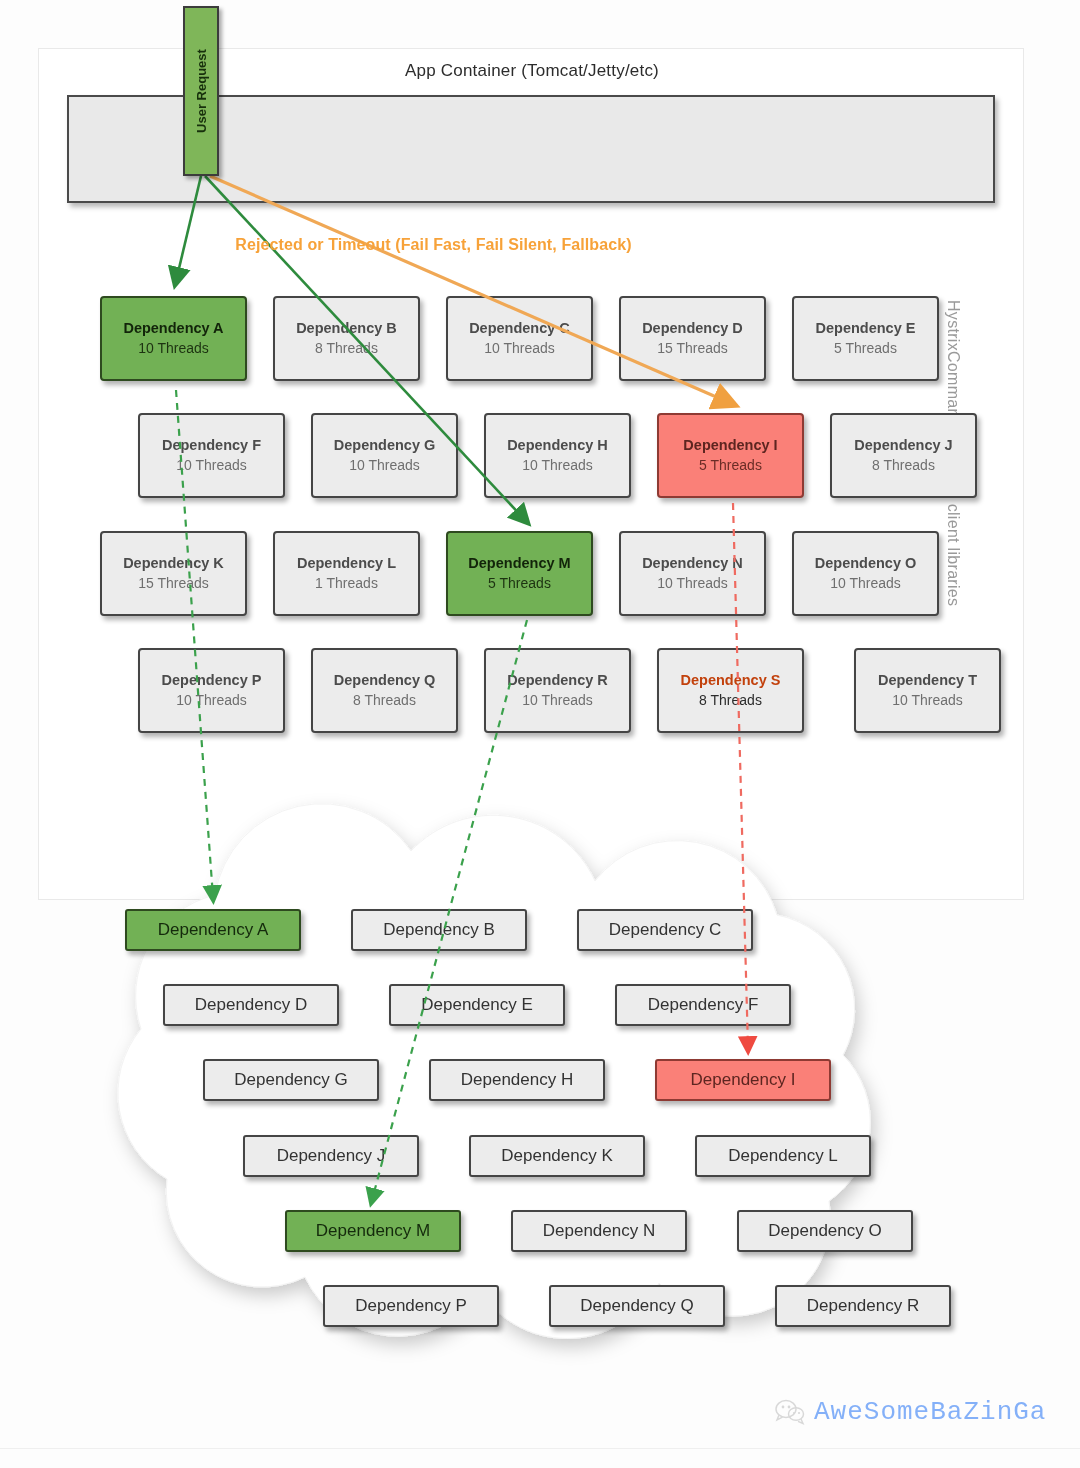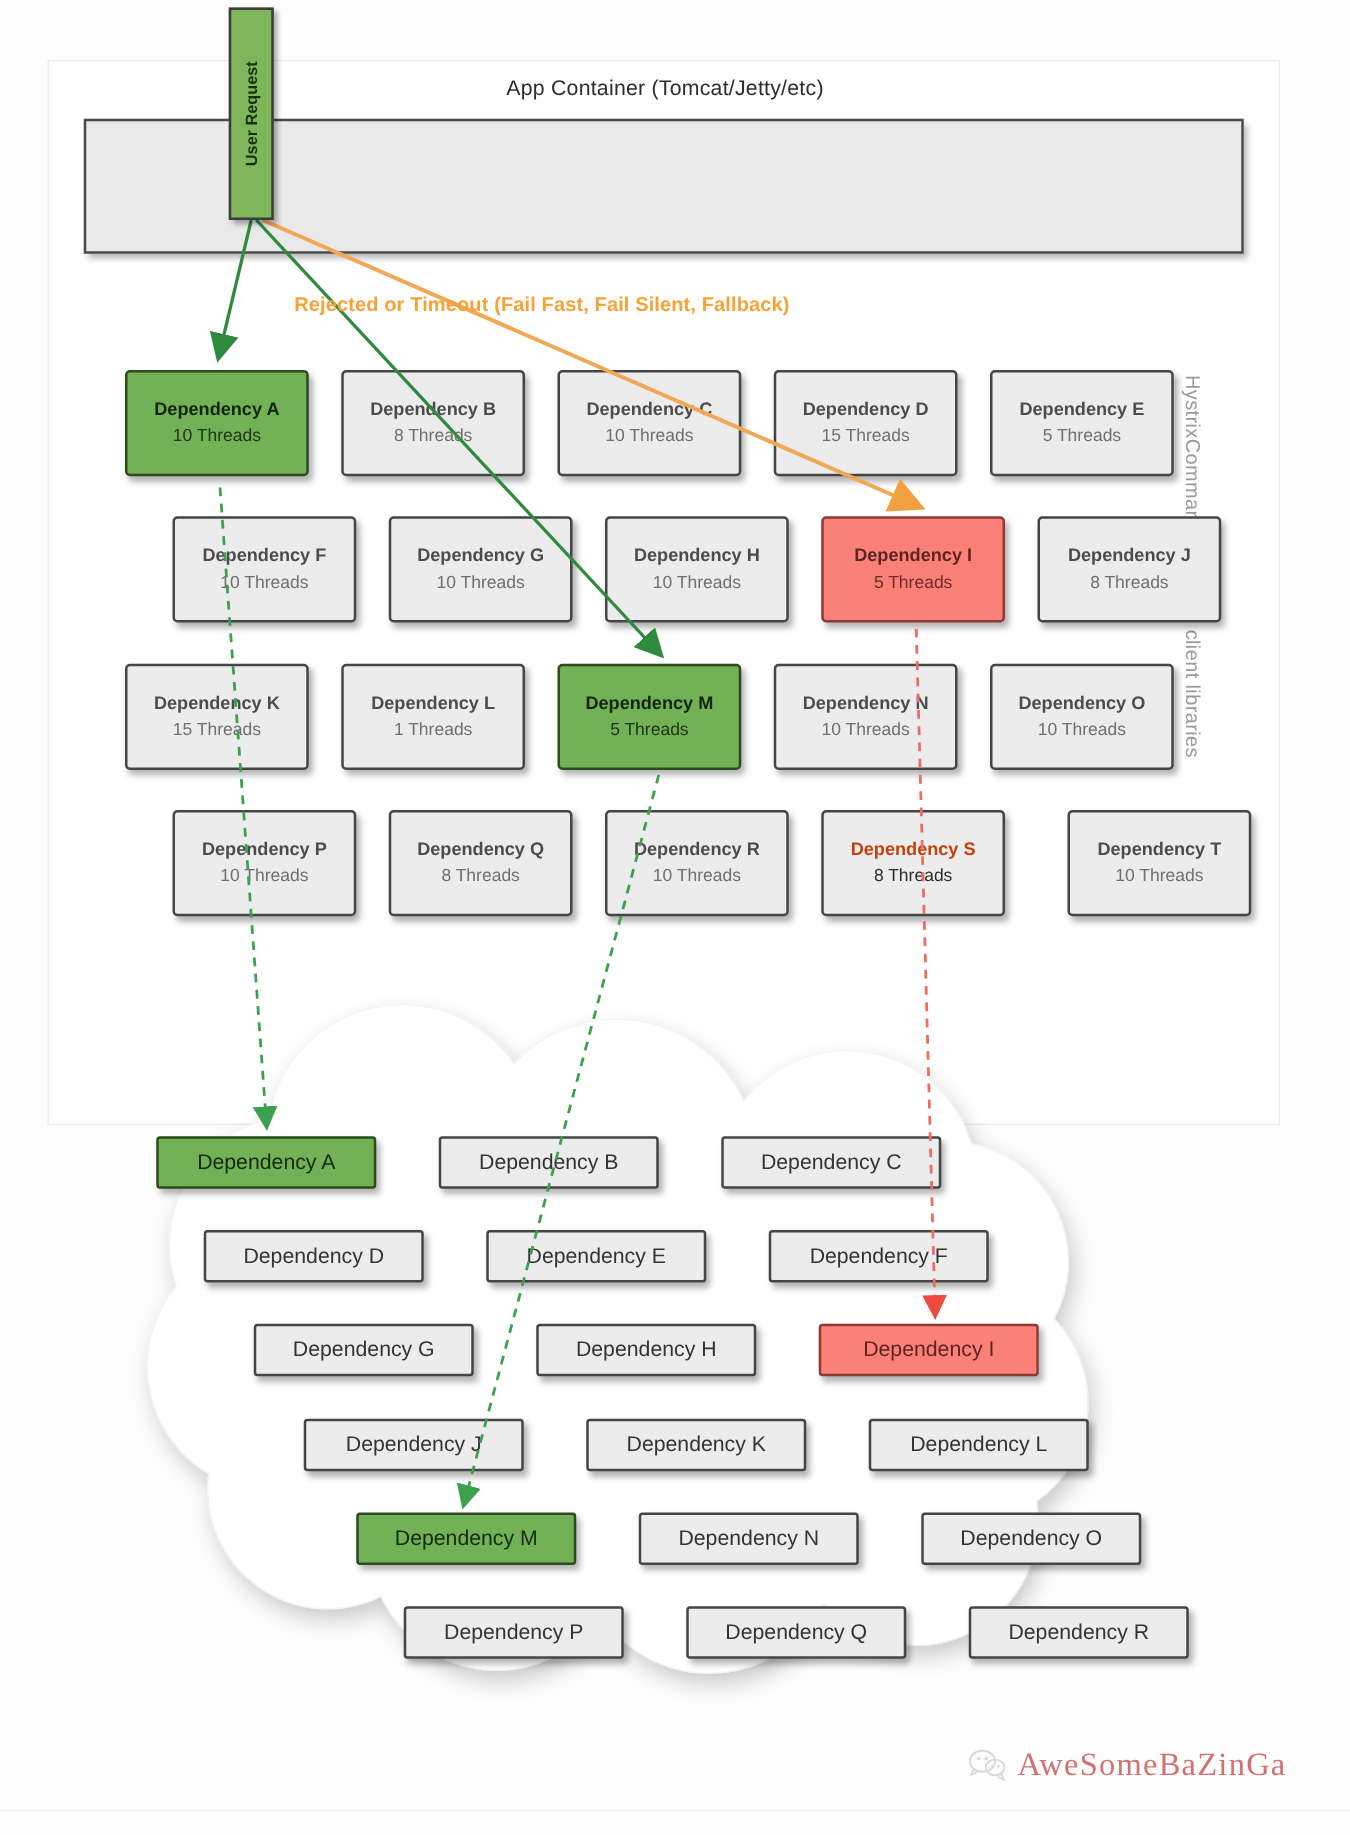--- a/index.html
+++ b/index.html
@@ -86,22 +86,22 @@
 
   
   .arrows{position:absolute;inset:0;z-index:15;pointer-events:none;}
 
   
   .watermark{
     position:absolute;left:775px;top:1397px;display:flex;align-items:center;
     gap:9px;z-index:40;opacity:.62;
   }
   .watermark .wmtxt{
-    font-size:26px;color:#b91c1c;letter-spacing:1px;
-    font-family:Liberation Serif, serif;
+    font-size:26px;color:#3b82f6;letter-spacing:1px;
+    font-family:Liberation Mono, monospace;
   }
   .bottom-rule{
     position:absolute;left:0;top:1448px;width:1080px;height:1px;background:#efefef;z-index:5;
   }
 </style>
 </head>
 <body>
 
 <div id="root">
 

